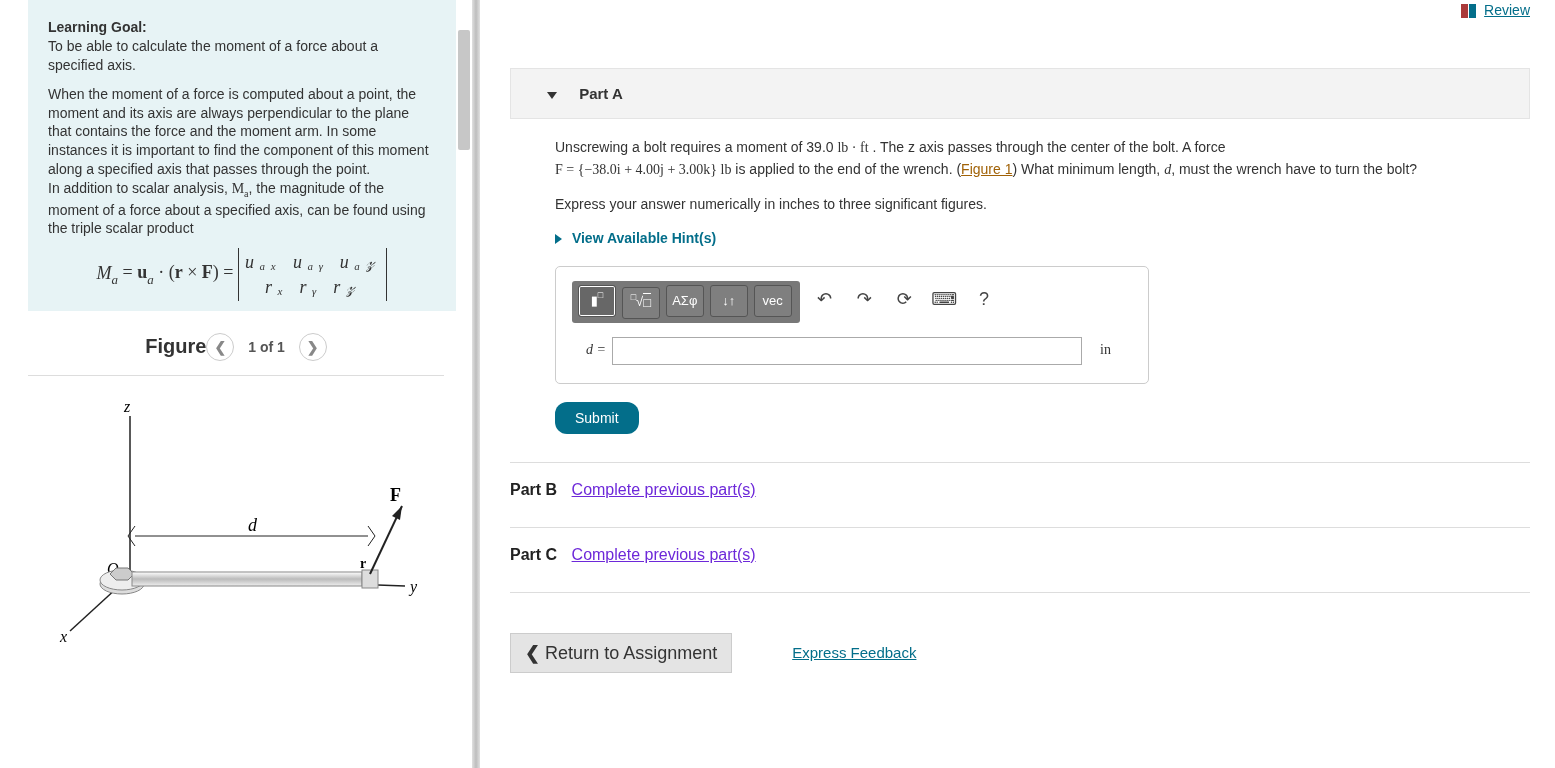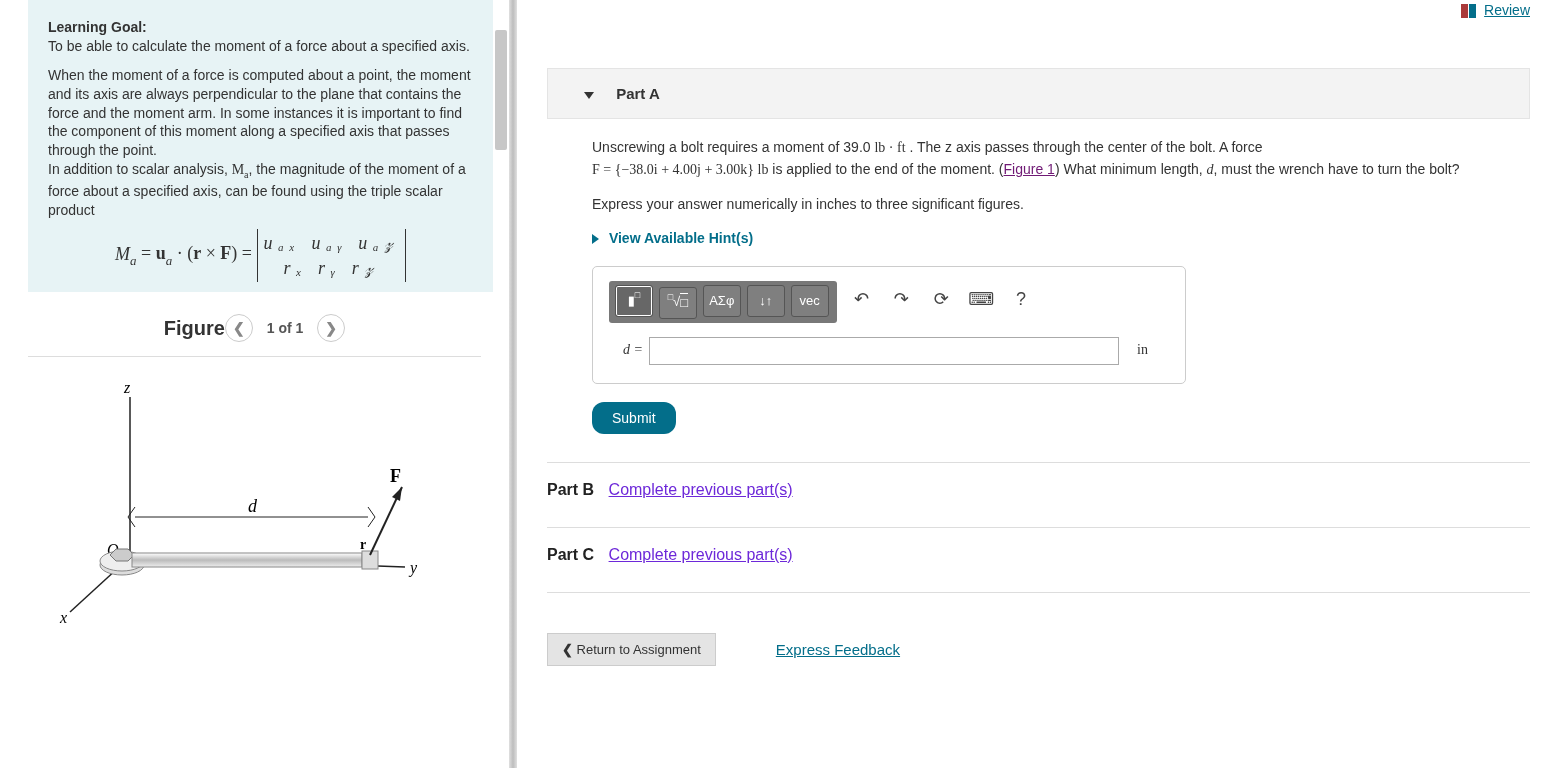--- a/index.html
+++ b/index.html
@@ -1,17 +1,17 @@
 <!DOCTYPE html>
 <html><head>
 <meta charset="utf-8">
 <style>
 body { margin:0; font-family:Arial, Helvetica, sans-serif; font-size:14px; color:#333; background:#fff; }
 .layout { display:flex; width:1555px; height:768px; }
-.left-col { width:509px; position:relative; display:flex; flex-direction:column; }
+.left-col { width:472px; position:relative; display:flex; flex-direction:column; }
 .divider { width:8px; background:linear-gradient(to right,#e0e0e0,#bdbdbd,#e0e0e0); position:relative; }
 .right-col { flex:1; padding:0 25px 0 30px; overflow:hidden; }
 
 
 .info-box { background:#e7f3f5; padding:18px 20px 10px 20px; margin:0 16px 0 28px; line-height:1.35; font-size:14px; }
 .info-box .heading { font-weight:bold; }
 .math-line { text-align:center; font-family:"Times New Roman",serif; font-size:18px; padding-top:10px; }
 .matrix { display:inline-block; vertical-align:middle; border-left:1px solid #333; border-right:1px solid #333; padding:2px 6px; }
 .matrix .row { display:block; letter-spacing:6px; }
 .scroll-thumb { position:absolute; right:2px; top:30px; width:12px; height:120px; background:#c7c7c7; border-radius:2px; }
@@ -28,21 +28,21 @@
 .review-link { color:#036e8a; text-decoration:underline; cursor:pointer; }
 .review-icon-a { display:inline-block; width:7px; height:14px; background:#a93a3a; vertical-align:middle; margin-right:1px; }
 .review-icon-b { display:inline-block; width:7px; height:14px; background:#036e8a; vertical-align:middle; margin-right:4px; }
 
 .part-hdr { background:#f3f3f3; border:1px solid #e4e4e4; padding:16px 36px; margin-top:50px; font-weight:bold; font-size:15px; }
 .tri-down { display:inline-block; width:0; height:0; border-left:5px solid transparent; border-right:5px solid transparent; border-top:7px solid #333; margin-right:18px; vertical-align:middle; }
 .tri-right { display:inline-block; width:0; height:0; border-top:5px solid transparent; border-bottom:5px solid transparent; border-left:7px solid #036e8a; margin-right:6px; vertical-align:middle; }
 
 .part-body { padding:18px 18px 0 45px; line-height:1.45; }
 .serif { font-family:"Times New Roman",serif; }
-.link { color:#701a75; text-decoration:underline; cursor:pointer; }
+.link { color:#a16207; text-decoration:underline; cursor:pointer; }
 .bold { font-weight:normal; }
 .hints { color:#036e8a; font-weight:bold; margin:14px 0 18px 0; cursor:pointer; }
 
 .answer-box { border:1px solid #ccc; border-radius:5px; padding:14px 16px 18px 16px; width:560px; }
 .toolbar { background:#787878; border-radius:3px; padding:4px 6px; display:inline-block; }
 .tb-btn { display:inline-flex; align-items:center; justify-content:center; min-width:36px; height:30px; border:1px solid #555; background:#7f7f7f; color:#fff; border-radius:3px; margin-right:2px; cursor:pointer; font-size:13px; }
 .tb-btn.sel { background:#676767; box-shadow:inset 0 0 0 1px #fff; }
 .tb-plain { display:inline-flex; align-items:center; justify-content:center; width:30px; height:30px; color:#444; cursor:pointer; font-size:18px; margin-left:6px; }
 .answer-row { display:flex; align-items:center; margin-top:14px; }
 .lhs { font-family:"Times New Roman",serif; font-style:italic; width:34px; text-align:right; padding-right:6px; }
@@ -50,21 +50,21 @@
 .unit { font-family:"Times New Roman",serif; margin-left:18px; }
 
 .submit-btn { background:#036e8a; color:#fff; border:none; padding:8px 20px; border-radius:12px; margin:18px 0 0 45px; cursor:pointer; font-size:14px; }
 
 .sep { border:none; border-top:1px solid #ddd; margin:28px 0 0 0; }
 .locked { padding:18px 0 0 0; font-size:16px; }
 .locked .pl { font-weight:bold; color:#222; margin-right:10px; }
 .locked .msg { color:#6d28d9;text-decoration:underline; }
 
 .footer-row { margin-top:40px; display:flex; align-items:center; gap:60px; }
-.return-btn { background:#e4e4e4; border:1px solid #ccc; padding:8px 14px; cursor:pointer; color:#333; font-size:13px; }
+.return-btn { background:#e4e4e4; border:1px solid #ccc; padding:8px 14px; cursor:pointer; color:#333; font-size:18px; }
 .feedback { color:#036e8a; text-decoration:underline; cursor:pointer; font-size:15px; }
 
 sub { font-size:0.72em; }
 </style>
 </head>
 <body>
 
 <div class="layout">
 
   <div class="left-col">
@@ -140,21 +140,21 @@
     </div>
 
     <div class="part-hdr">
       <span class="tri-down"></span>
       <span>Part A</span>
     </div>
 
     <div class="part-body">
       <div>
         <span>Unscrewing a bolt requires a moment of 39.0 </span><span class="serif">lb · ft</span><span> . The z axis passes through the center of the bolt. A force </span><br>
-        <span class="serif bold">F = {−38.0i + 4.00j + 3.00k} lb</span><span> is applied to the end of the moment. (</span><span class="link">Figure 1</span><span>) What minimum length, </span><span class="serif" style="font-style:italic;">d</span><span>, must the wrench have to turn the bolt?</span>
+        <span class="serif bold">F = {−38.0i + 4.00j + 3.00k} lb</span><span> is applied to the end of the wrench. (</span><span class="link">Figure 1</span><span>) What minimum length, </span><span class="serif" style="font-style:italic;">d</span><span>, must the wrench have to turn the bolt?</span>
       </div>
       <div style="height:14px"></div>
       <div class="bold">Express your answer numerically in inches to three significant figures.</div>
 
       <div class="hints">
         <span class="tri-right"></span>
         <span>View Available Hint(s)</span>
       </div>
 
       <div class="answer-box">

